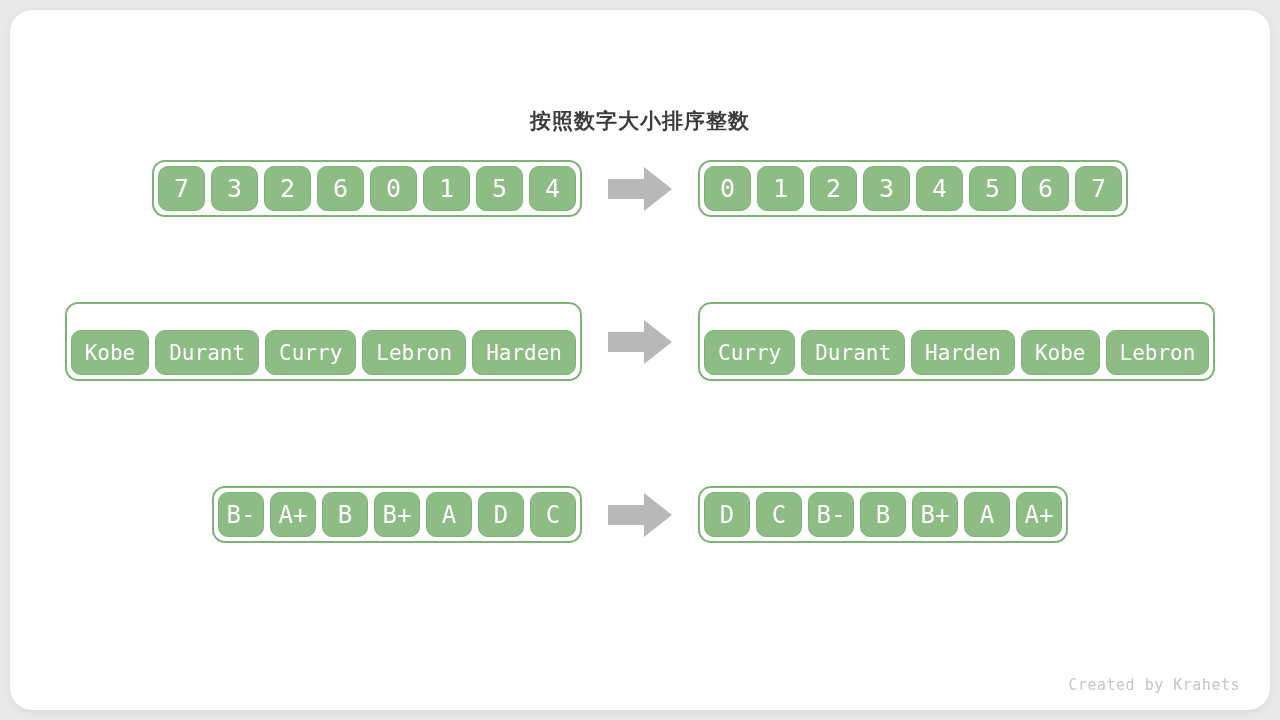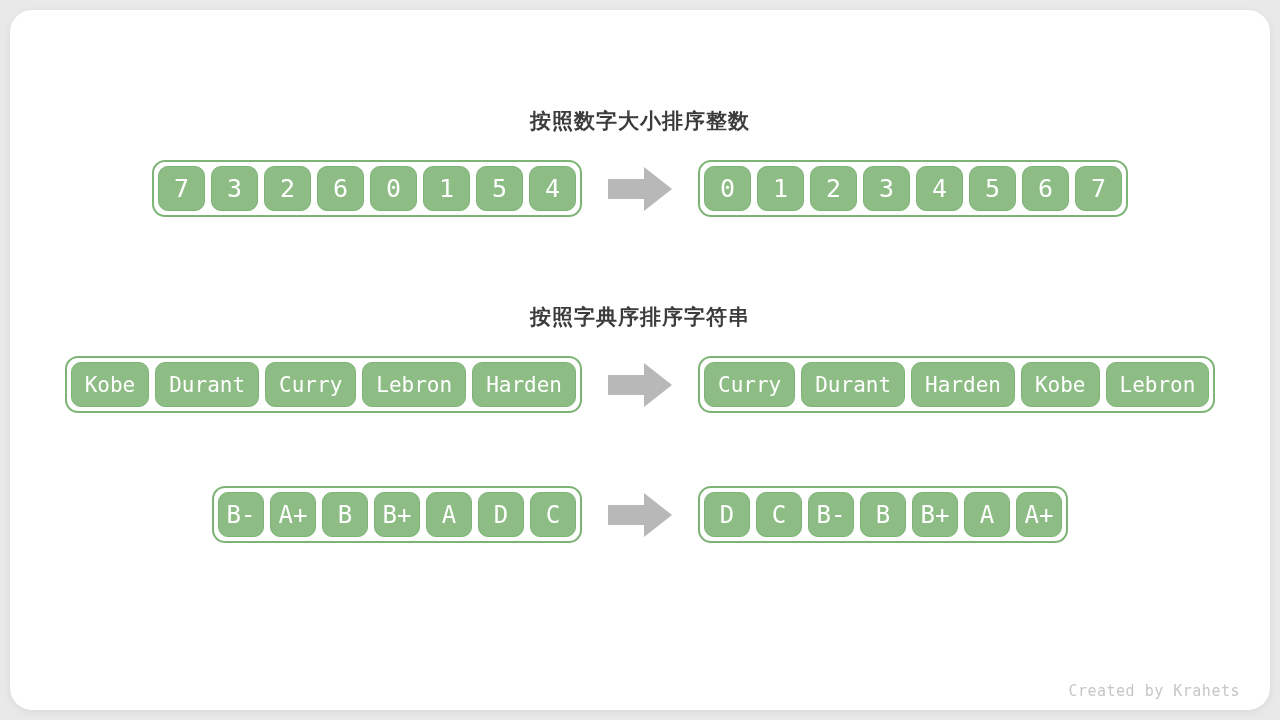--- a/index.html
+++ b/index.html
@@ -51,23 +51,23 @@
     display:flex;align-items:center;justify-content:center;
     background:var(--box-fill);
     border:1px solid var(--box-border);
     border-radius:10px;
     color:#ffffff;
     font-family:"DejaVu Sans Mono",monospace;
     box-sizing:border-box;
   }
   .cell.digit{width:47px;font-size:25px;}
   .cell.grade{width:46px;font-size:24px;}
-  .cell.word{padding:0 13px;font-size:21px;}
+  .cell.word{padding:0 13px;font-size:21px;margin-top:22px;}
   .credit{
-    position:absolute;right:30px;bottom:10px;
+    position:absolute;right:30px;bottom:16px;
     font-family:"DejaVu Sans Mono",monospace;
     font-size:15px;letter-spacing:0.5px;
     color:var(--credit-color);
   }
 </style>
 </head>
 <body style="background: rgb(233, 233, 233);">
 
 <div class="card" style="background: rgb(255, 255, 255);">
   <div id="sections">
@@ -94,21 +94,20 @@
             <span class="cell digit">3</span>
             <span class="cell digit">4</span>
             <span class="cell digit">5</span>
             <span class="cell digit">6</span>
             <span class="cell digit">7</span>
           </div>
     </div>
   </section>
 
   <section class="section">
-    <h2 class="title">按照字典序排序字符串</h2>
     <div class="row">
       <div class="array before">
             <span class="cell word">Kobe</span>
             <span class="cell word">Durant</span>
             <span class="cell word">Curry</span>
             <span class="cell word">Lebron</span>
             <span class="cell word">Harden</span>
           </div>
       <svg class="arrow" width="64" height="44" viewBox="0 0 64 44" aria-hidden="true">
         <polygon points="0,12 36,12 36,0 64,22 36,44 36,32 0,32"></polygon>

